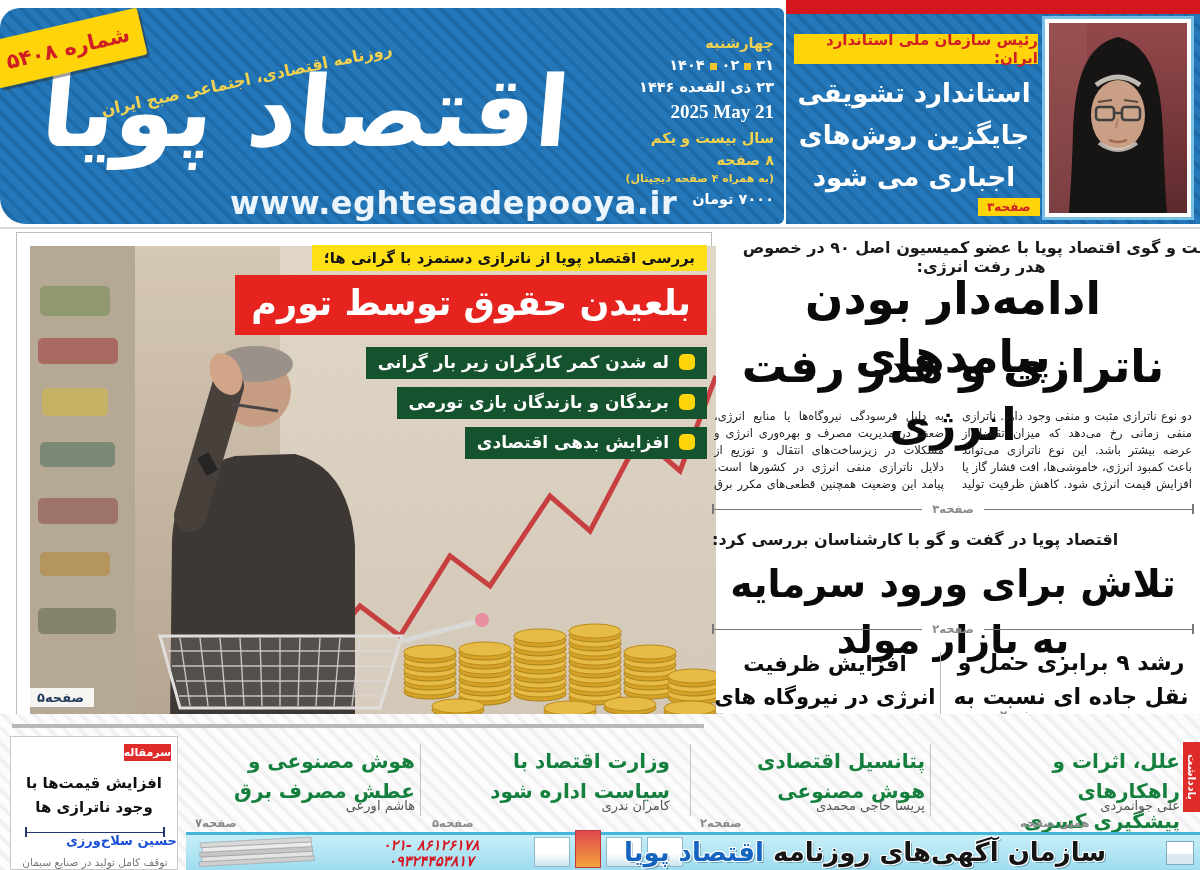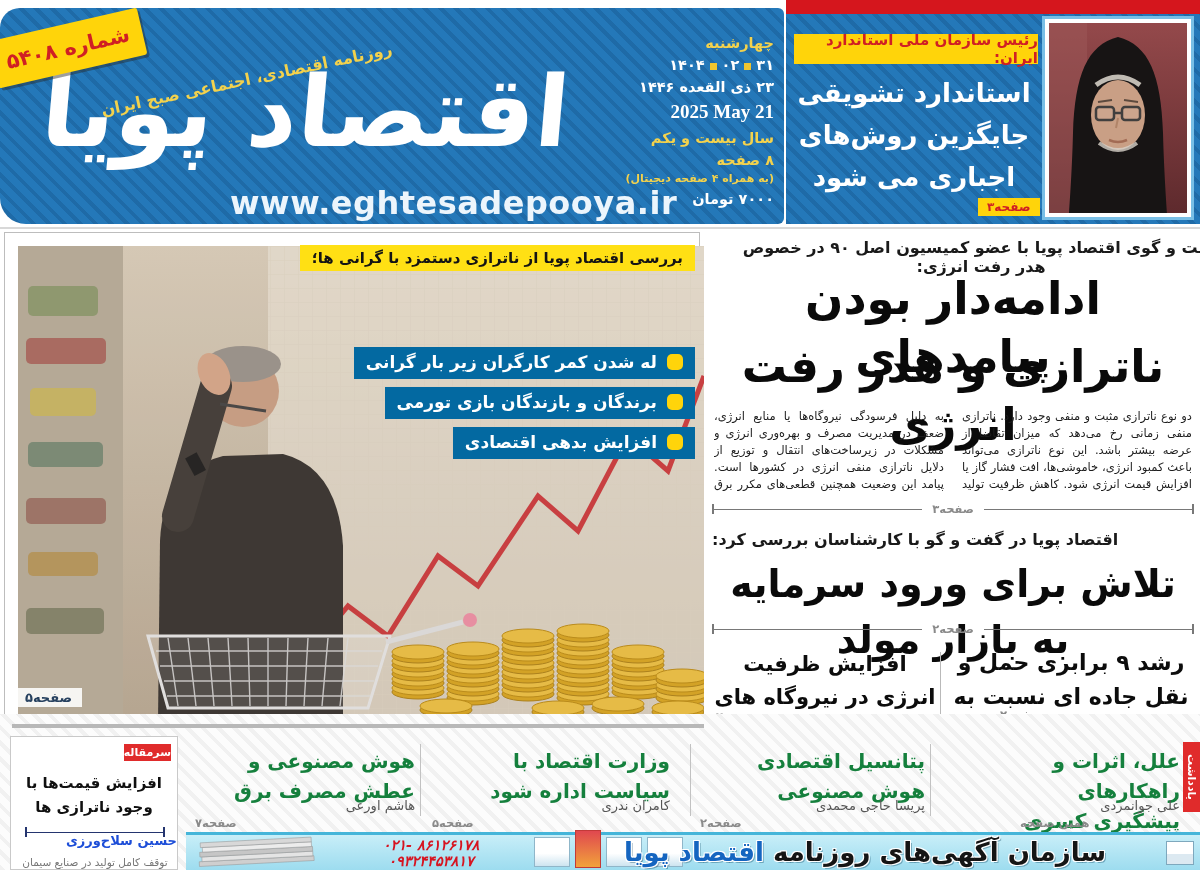--- a/index.html
+++ b/index.html
@@ -39,28 +39,28 @@
     font-size:26px;font-weight:700;line-height:1.62;direction:rtl;}
   .tr-page{position:absolute;left:192px;top:184px;background:#ffd40a;color:#d01f24;
     font-size:12px;font-weight:700;padding:2px 9px;direction:rtl;}
   .portrait{position:absolute;left:256px;top:2px;width:152px;height:204px;background:#ffffff;
     border:3px solid #79bfe6;padding:4px;}
   .portrait svg{display:block;width:100%;height:100%;}
 
   .header-rule{position:absolute;left:0;top:227px;width:1200px;height:2px;background:#d8d8d8;}
 
   
-  .photoblock{position:absolute;left:4px;top:232px;width:696px;height:486px;background:#ffffff;
+  .photoblock{position:absolute;left:16px;top:232px;width:696px;height:486px;background:#ffffff;
     border:1px solid #bdbdbd;padding:13px;}
   .photoblock svg{display:block;width:686px;height:476px;}
   .ps-kicker{position:absolute;right:4px;top:12px;background:#ffe014;color:#141414;
     font-size:15px;font-weight:700;padding:4px 12px;direction:rtl;}
   .ps-banner{position:absolute;right:4px;top:42px;background:#e6231f;color:#ffffff;
     font-size:35px;font-weight:700;padding:8px 16px 12px;direction:rtl;}
-  .ps-bullet{position:absolute;right:4px;background:#0369a1;color:#ffffff;font-size:17px;font-weight:700;
+  .ps-bullet{position:absolute;right:4px;background:#14532d;color:#ffffff;font-size:17px;font-weight:700;
     padding:5px 12px 7px;direction:rtl;display:flex;align-items:center;gap:10px;}
   .ps-b1{top:114px;} .ps-b2{top:154px;margin-left:44px;} .ps-b3{top:194px;}
   .dot{width:16px;height:16px;background:#ffd40a;border-radius:5px;flex:0 0 auto;}
   .ps-page{position:absolute;left:10px;bottom:10px;background:rgba(255,255,255,.88);color:#27415f;
     font-size:13px;font-weight:700;padding:2px 10px;direction:rtl;}
 
   
   .lead-kicker{position:absolute;left:712px;top:238px;width:482px;text-align:center;color:#1a1a1a;
     font-size:16px;font-weight:700;direction:rtl;margin-left:28px;}
   .lead-h{position:absolute;left:712px;width:482px;text-align:center;color:#0a0a0a;
@@ -277,20 +277,21 @@
         <line x1="138" y1="405" x2="364" y2="405"></line>
           <line x1="142" y1="420" x2="360" y2="420"></line>
         <line x1="146" y1="435" x2="356" y2="435"></line>
           <line x1="149" y1="450" x2="352" y2="450"></line>
       </g>
       <line x1="368" y1="396" x2="445" y2="376" stroke="#dcdcdc" stroke-width="5"></line>
       <circle cx="452" cy="374" r="7" fill="#ea8aa0"></circle>
       <rect x="0" y="0" width="686" height="476" fill="#cbbfae" opacity="0.10"></rect>
     </svg>
     <div class="ps-kicker">بررسی اقتصاد پویا از ناترازی دستمزد با گرانی ها؛</div>
+    <div class="ps-banner">بلعیدن حقوق توسط تورم</div>
     <div class="ps-bullet ps-b1">
         <span class="dot"></span>
         <span>له شدن کمر کارگران زیر بار گرانی</span>
       </div>
     <div class="ps-bullet ps-b2">
         <span class="dot"></span>
         <span>برندگان و بازندگان بازی تورمی</span>
       </div>
     <div class="ps-bullet ps-b3">
         <span class="dot"></span>

